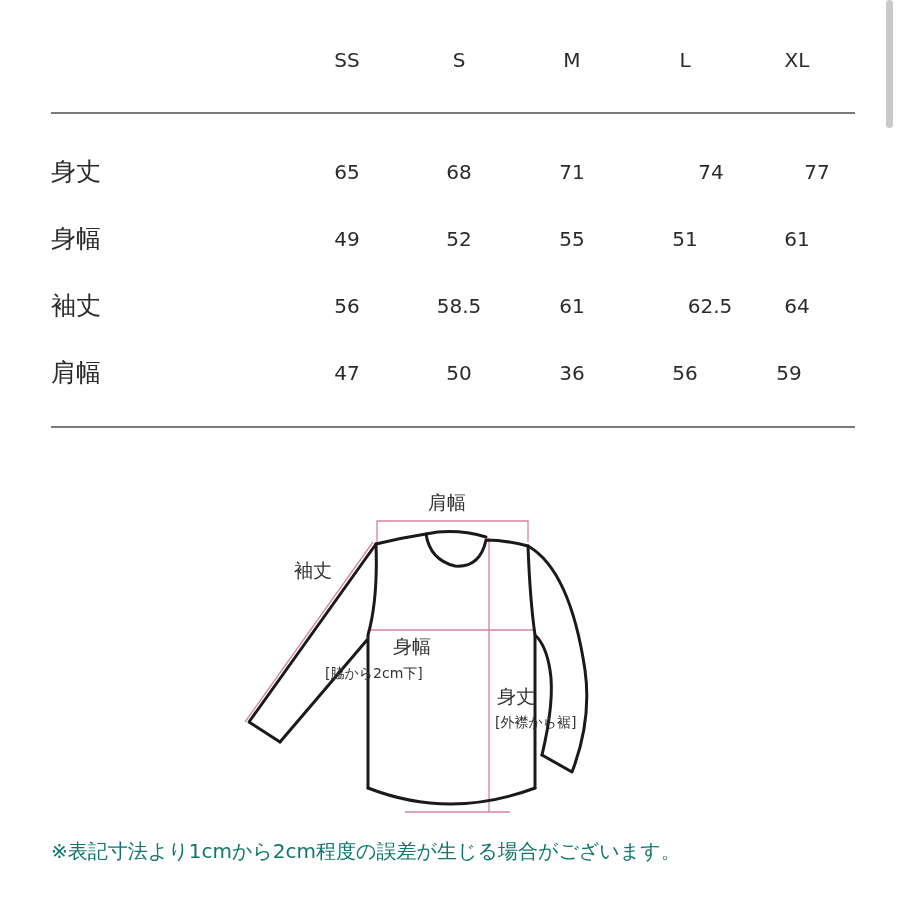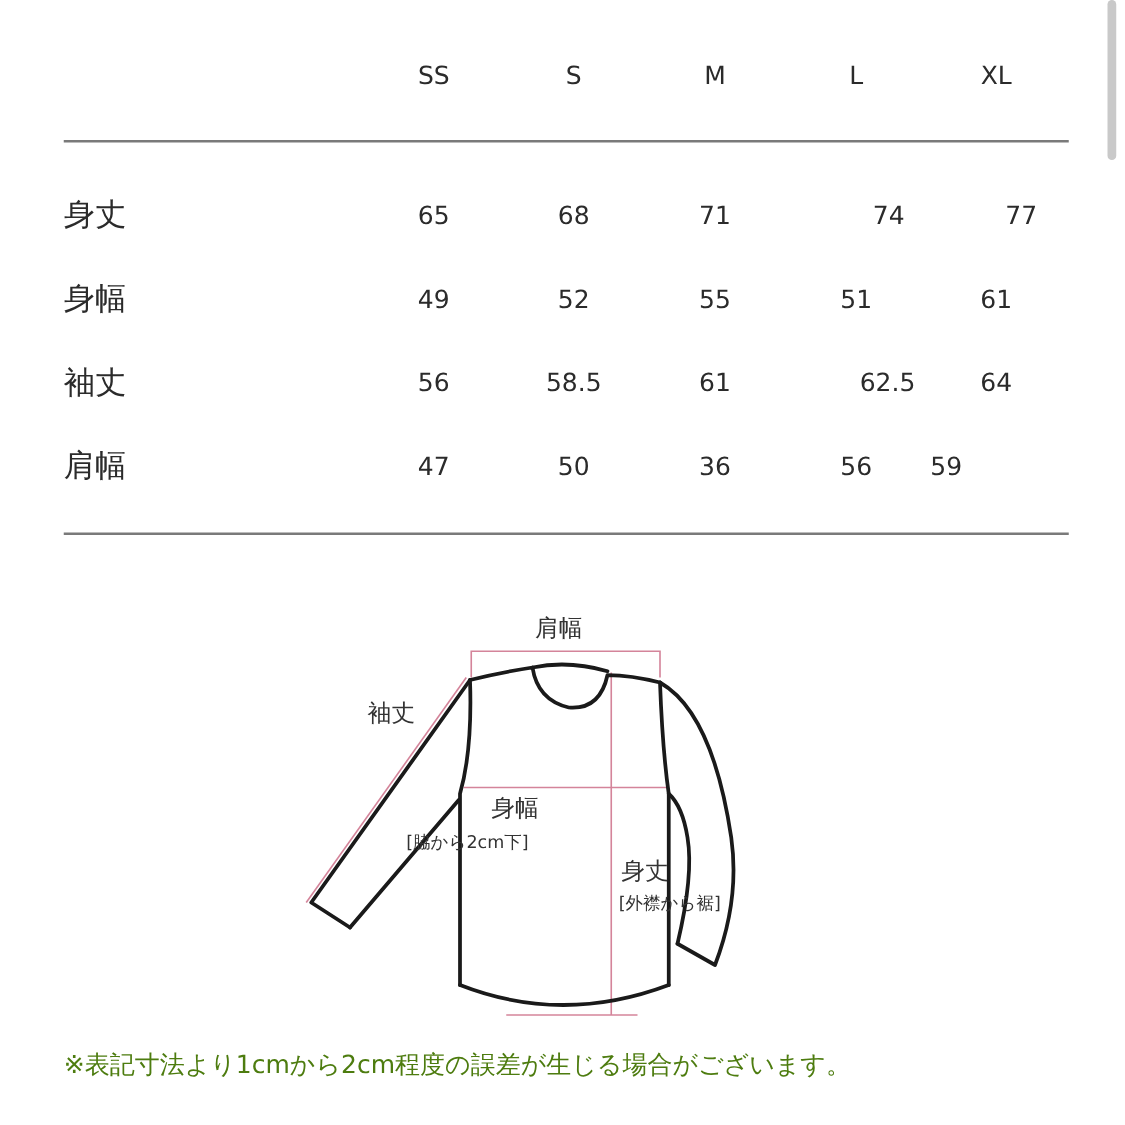--- a/index.html
+++ b/index.html
@@ -10,21 +10,21 @@
     .table { position: absolute; left: 51px; top: 0; width: 804px; }
     .row { position: absolute; left: 0; width: 804px; height: 40px; }
     .cell { position: absolute; top: 0; font-size: 20px; line-height: 40px; white-space: nowrap; }
     .label { left: 0; font-size: 25px; }
     .val { transform: translateX(-50%); text-align: center; }
     .hdr .label { font-size: 23px; }
     .rule { position: absolute; left: 51px; width: 804px; height: 2px; background: #7a7a7a; }
     .diagram { position: absolute; left: 230px; top: 470px; width: 390px; height: 350px; }
     .diag-label { position: absolute; font-size: 19px; color: #333; white-space: nowrap; }
     .diag-sub { position: absolute; font-size: 14px; color: #333; white-space: nowrap; }
-    .note { position: absolute; left: 51px; top: 838px; font-size: 20px; color: #4d7c0f; white-space: nowrap; }
+    .note { position: absolute; left: 51px; top: 838px; font-size: 20px; color: #0f766e; white-space: nowrap; }
   </style>
 </head>
 <body>
 
 <div class="scrollbar"></div>
 
 <div class="table">
   <div class="row hdr" style="top:40px;">
     <span class="cell val" style="left:296px;">SS</span>
     <span class="cell val" style="left:408px;">S</span>
@@ -59,21 +59,21 @@
     <span class="cell val" style="left:635px;margin-left:24px;">62.5</span>
     <span class="cell val" style="left:746px;">64</span>
   </div>
 
   <div class="row" style="top:353px;">
     <span class="cell label">肩幅</span>
     <span class="cell val" style="left:296px;">47</span>
     <span class="cell val" style="left:408px;">50</span>
     <span class="cell val" style="left:521px;">36</span>
     <span class="cell val" style="left:634px;">56</span>
-    <span class="cell val" style="left:706px;">59</span>
+    <span class="cell val" style="left:738px;">59</span>
   </div>
 </div>
 
 <div class="rule" style="top:112px;"></div>
 <div class="rule" style="top:426px;"></div>
 
 <div class="diagram">
   <svg width="390" height="350" viewBox="0 0 390 350">
 
     <g stroke="#d4849a" stroke-width="1.3" fill="none">

